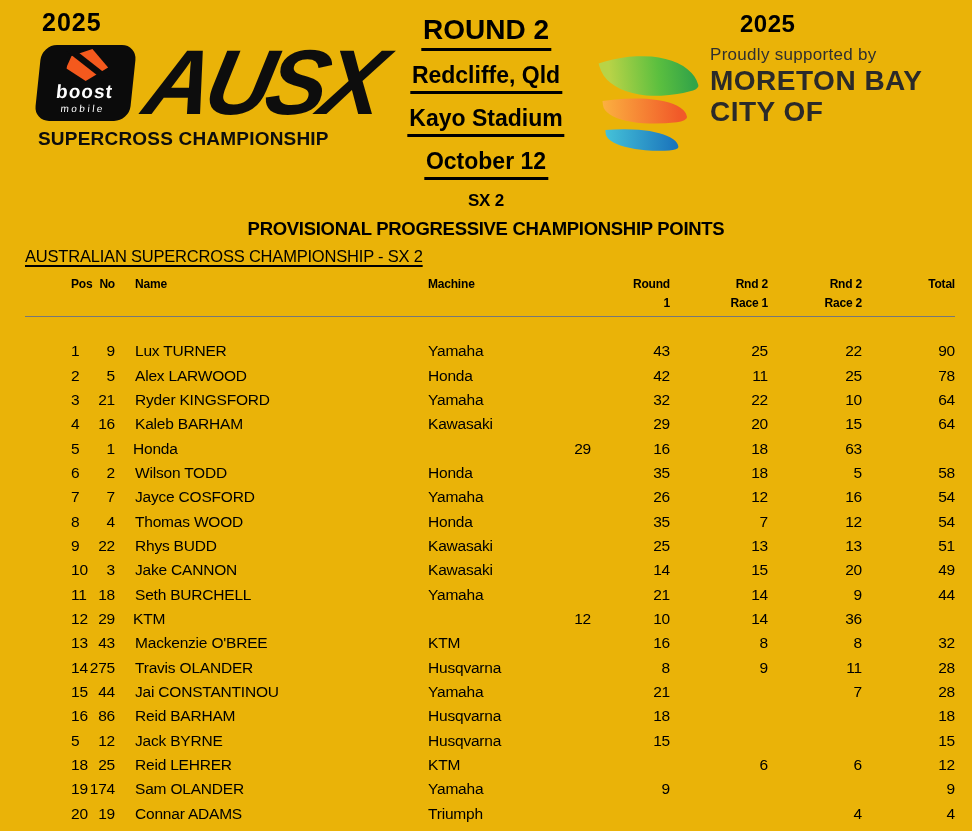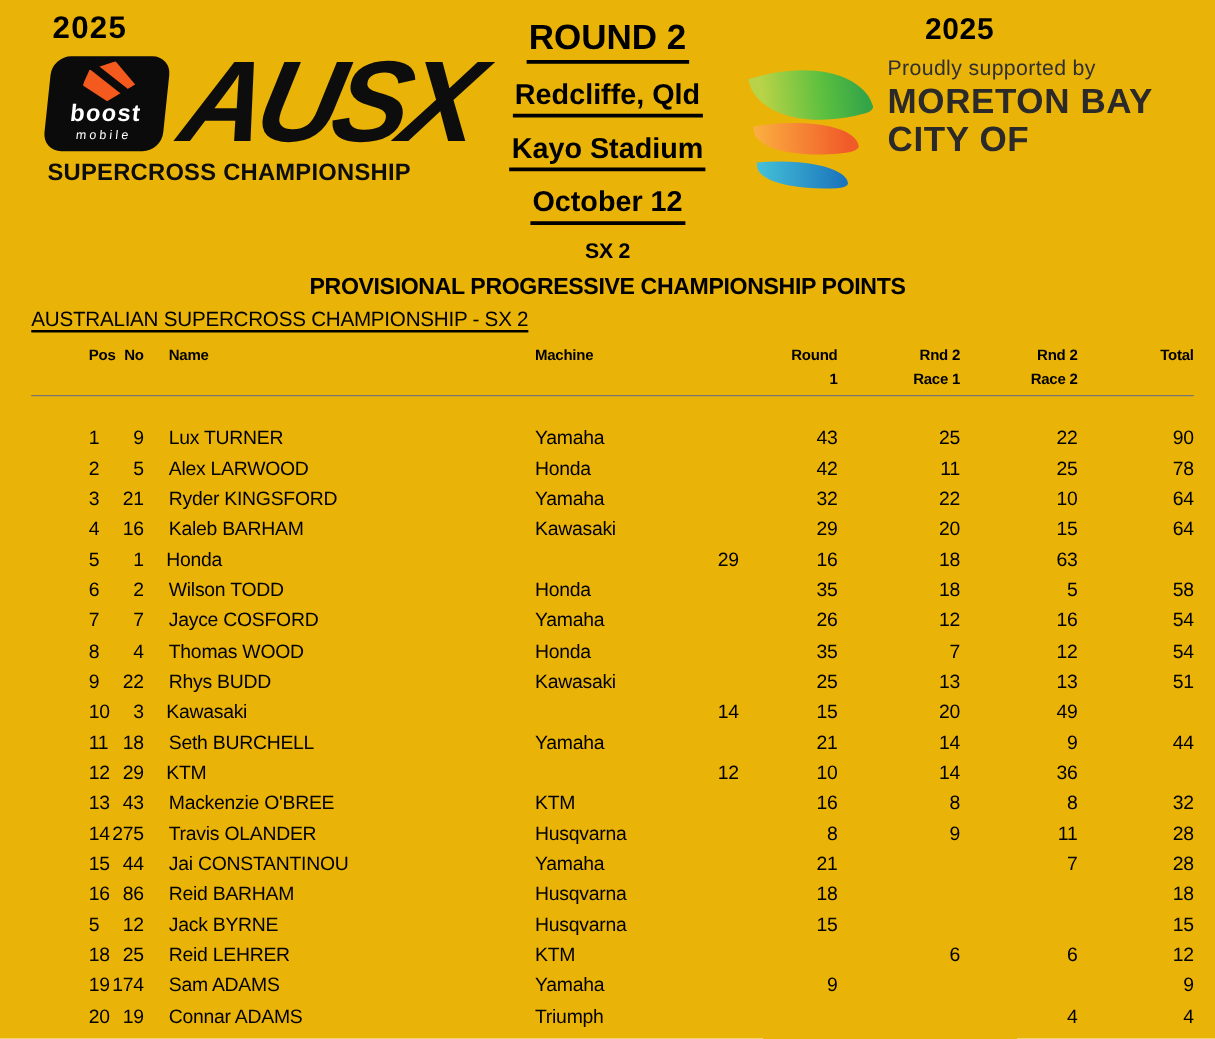--- a/index.html
+++ b/index.html
@@ -251,20 +251,21 @@
           <div class="cell c3">Rhys BUDD</div>
           <div class="cell c4">Kawasaki</div>
           <div class="cell c5">25</div>
           <div class="cell c6">13</div>
           <div class="cell c7">13</div>
           <div class="cell c8">51</div>
         </div>
         <div class="trow">
           <div class="cell c1">10</div>
           <div class="cell c2">3</div>
+          <div class="cell c3">Jake CANNON</div>
           <div class="cell c4">Kawasaki</div>
           <div class="cell c5">14</div>
           <div class="cell c6">15</div>
           <div class="cell c7">20</div>
           <div class="cell c8">49</div>
         </div>
         <div class="trow">
           <div class="cell c1">11</div>
           <div class="cell c2">18</div>
           <div class="cell c3">Seth BURCHELL</div>
@@ -339,21 +340,21 @@
           <div class="cell c3">Reid LEHRER</div>
           <div class="cell c4">KTM</div>
           <div class="cell c5"></div>
           <div class="cell c6">6</div>
           <div class="cell c7">6</div>
           <div class="cell c8">12</div>
         </div>
         <div class="trow">
           <div class="cell c1">19</div>
           <div class="cell c2">174</div>
-          <div class="cell c3">Sam ADAMS</div>
+          <div class="cell c3">Sam OLANDER</div>
           <div class="cell c4">Yamaha</div>
           <div class="cell c5">9</div>
           <div class="cell c6"></div>
           <div class="cell c7"></div>
           <div class="cell c8">9</div>
         </div>
         <div class="trow">
           <div class="cell c1">20</div>
           <div class="cell c2">19</div>
           <div class="cell c3">Connar ADAMS</div>

